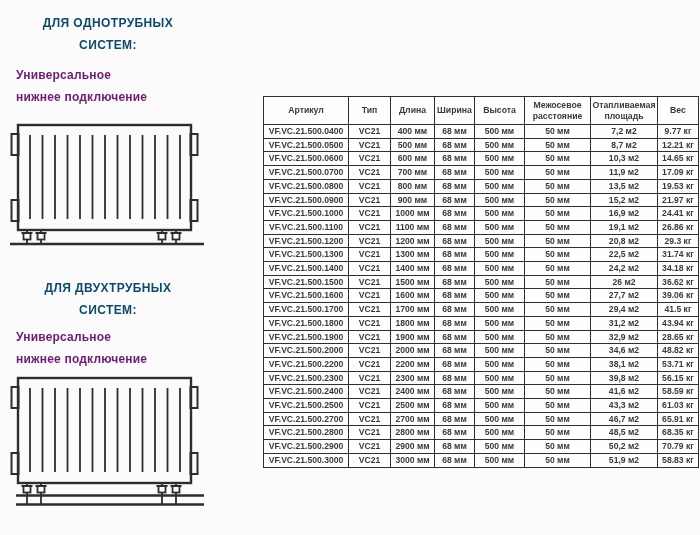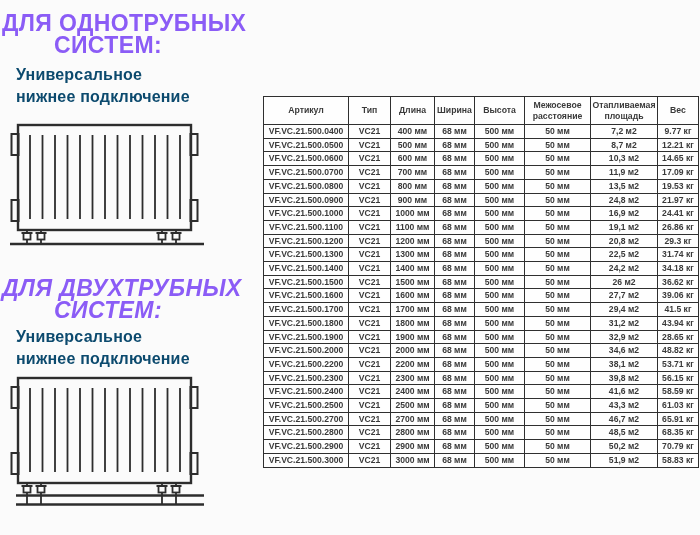--- a/index.html
+++ b/index.html
@@ -10,36 +10,36 @@
     color:#333;
     overflow:hidden;
   }
   .page{position:relative;width:700px;height:535px;}
 
   
   .sidebar{position:absolute;left:0;top:0;width:240px;height:535px;}
   .sec-title{
     position:absolute;left:2px;width:212px;
     text-align:center;
-    font-size:23px;font-weight:bold;line-height:22px;
-    color:#8b5cf6;letter-spacing:.4px;
+    font-size:12px;font-weight:bold;line-height:22px;
+    color:#0c4a6e;letter-spacing:.4px;
     white-space:nowrap;
   }
   .sec-title span{display:block;}
   .sec-sub{
     position:absolute;left:16px;width:210px;
-    font-size:16px;font-weight:bold;line-height:22px;
-    color:#0c4a6e;letter-spacing:.2px;
+    font-size:12px;font-weight:bold;line-height:22px;
+    color:#701a75;letter-spacing:.2px;
     white-space:nowrap;
   }
   .sec-sub span{display:block;}
   .t1{top:12px;}
   .s1{top:64px;}
   .svg1{position:absolute;left:10px;top:123px;}
-  .t2{top:277px;font-style:italic;}
+  .t2{top:277px;}
   .s2{top:326px;}
   .svg2{position:absolute;left:10px;top:376px;}
   .diag{stroke:#2d2d2d;fill:none;}
 
   
   .table-wrap{position:absolute;left:243px;top:96px;padding-left:20px;}
   table.spec{
     border-collapse:collapse;table-layout:fixed;width:435px;
     background:#fefefe;
   }
@@ -213,21 +213,21 @@
             <td>13,5 м2</td>
             <td>19.53 кг</td>
           </tr>
           <tr>
             <td>VF.VC.21.500.0900</td>
             <td>VC21</td>
             <td>900 мм</td>
             <td>68 мм</td>
             <td>500 мм</td>
             <td>50 мм</td>
-            <td>24,8 м2</td>
+            <td>15,2 м2</td>
             <td>21.97 кг</td>
           </tr>
           <tr>
             <td>VF.VC.21.500.1000</td>
             <td>VC21</td>
             <td>1000 мм</td>
             <td>68 мм</td>
             <td>500 мм</td>
             <td>50 мм</td>
             <td>16,9 м2</td>

